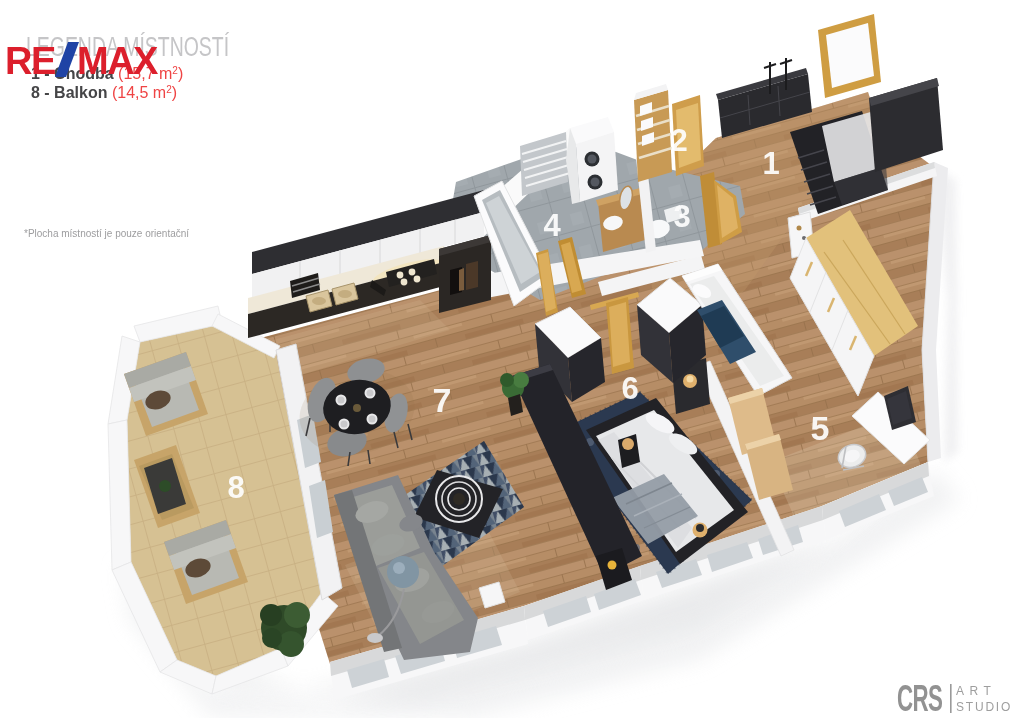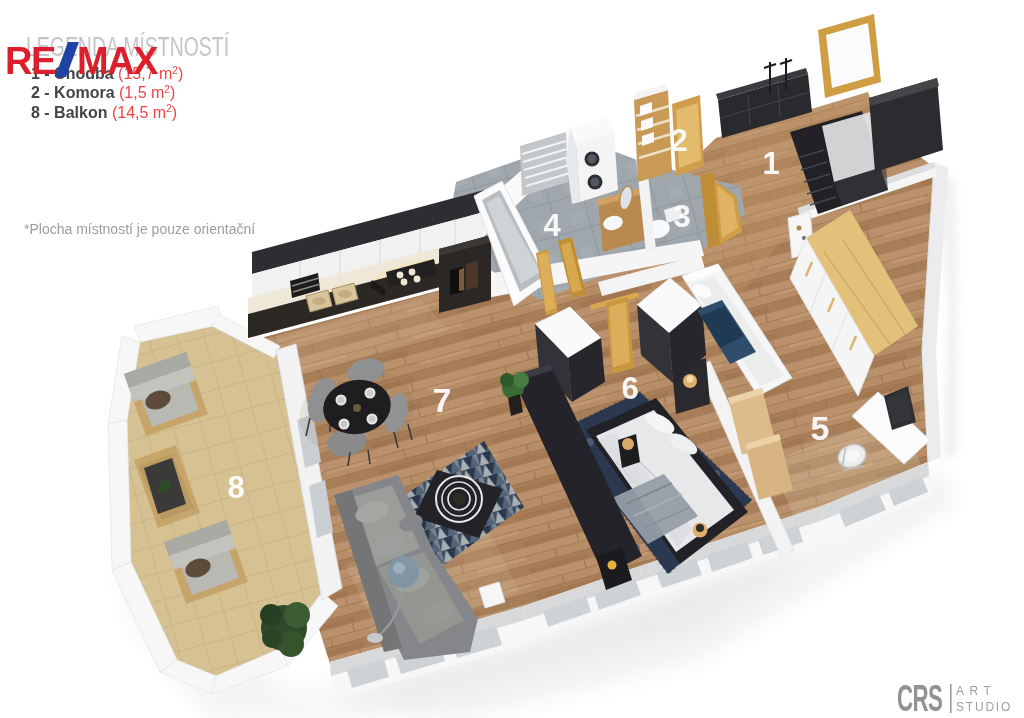--- a/index.html
+++ b/index.html
@@ -2,21 +2,21 @@
 <html><head>
 <meta charset="utf-8">
 <style>
 html,body{margin:0;padding:0;background:#fff;}
 #c{position:relative;width:1024px;height:718px;overflow:hidden;background:#fff;font-family:"Liberation Sans",sans-serif;}
 #c svg{position:absolute;left:0;top:0;}
 .legend{position:absolute;left:0;top:0;width:480px;}
 .lg-title{position:absolute;left:26px;top:32px;font-size:27px;color:#c5c5c7;white-space:nowrap;transform:scaleX(0.72);transform-origin:0 0;}
 .lg-lines{position:absolute;left:31px;top:64px;font-size:16px;line-height:19.3px;color:#454547;font-weight:bold;white-space:nowrap;}
 .lg-lines .ar{color:#ef4444;font-weight:normal;}
-.lg-note{position:absolute;left:24px;top:221px;font-size:14px;color:#9d9d9f;}
+.lg-note{position:absolute;left:24px;top:228px;font-size:10px;color:#9d9d9f;}
 sup{font-size:10px;line-height:0;position:relative;top:1px;vertical-align:super;}
 </style>
 </head>
 <body>
 <div id="c">
 <svg width="1024" height="718" viewBox="0 0 1024 718">
 <defs>
 <pattern id="wood" width="120" height="27" patternUnits="userSpaceOnUse" patternTransform="rotate(-15.3)">
   <rect width="120" height="27" fill="#b0875f"></rect>
   <rect x="0" y="0" width="120" height="9" fill="#b68d66"></rect>
@@ -443,21 +443,20 @@
 <rect x="950" y="684" width="1.6" height="29" fill="#9a9a9a"></rect>
 <text x="956" y="695" font-family="Liberation Sans, sans-serif" font-size="12" letter-spacing="5.5" fill="#9e9e9e">ART</text>
 <text x="956" y="711" font-family="Liberation Sans, sans-serif" font-size="12" letter-spacing="1.8" fill="#9e9e9e">STUDIO</text>
 </g>
 </svg>
 
 <div class="legend">
 <div class="lg-title">LEGENDA MÍSTNOSTÍ</div>
 <div class="lg-lines">
 <div>1 - Chodba <span class="ar">(15,7 m<sup>2</sup>)</span></div>
-<div>2 - Komora <span class="ar">(1,5 m<sup>2</sup>)</span></div>
 <div>8 - Balkon <span class="ar">(14,5 m<sup>2</sup>)</span></div>
 </div>
 <div class="lg-note">*Plocha místností je pouze orientační</div>
 </div>
 
 <svg class="remaxsvg" style="position:absolute;left:0;top:0" width="200" height="90" viewBox="0 0 200 90">
 <text x="5" y="74" font-family="Liberation Sans, sans-serif" font-weight="bold" font-size="38" letter-spacing="-1.5" fill="#dc1f2c">RE</text>
 <polygon points="68,42 79,42 66,77 55,77" fill="#1f43a5"></polygon>
 <text x="77" y="74" font-family="Liberation Sans, sans-serif" font-weight="bold" font-size="38" letter-spacing="-1.5" fill="#dc1f2c">MAX</text>
 </svg>

